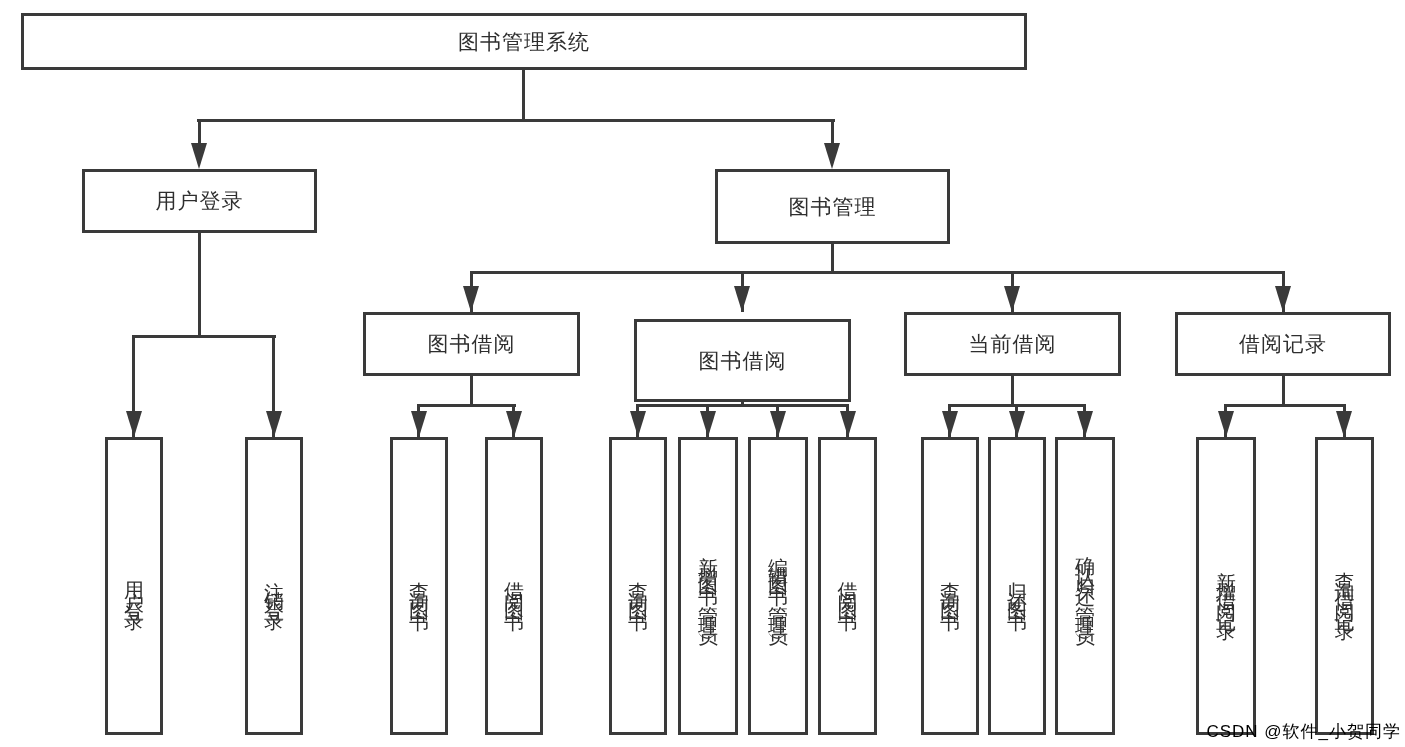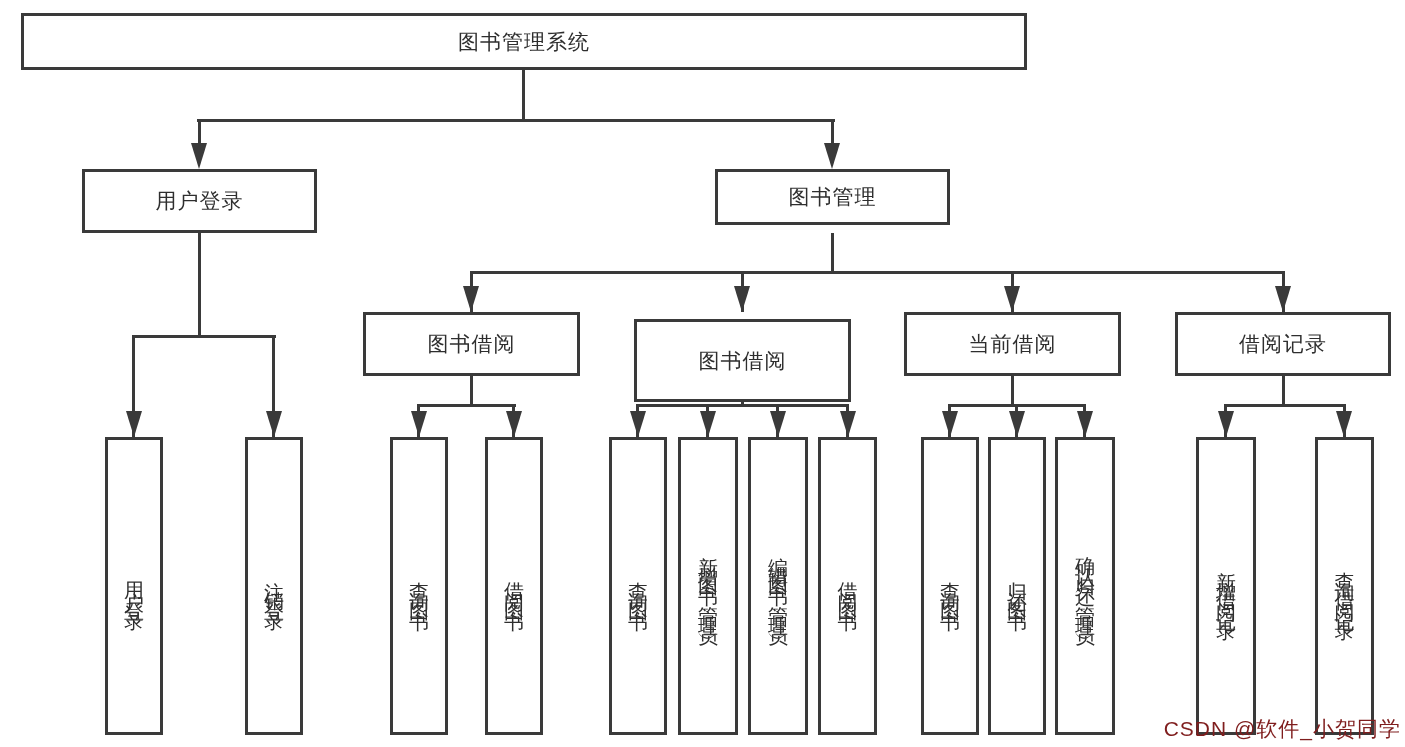--- a/index.html
+++ b/index.html
@@ -41,37 +41,37 @@
     width: 0; height: 0;
     border-left: 8px solid transparent;
     border-right: 8px solid transparent;
     border-top: 26px solid #3a3a3a;
     z-index: 1;
   }
   .watermark {
     position: absolute;
     right: 4px;
     bottom: 4px;
-    font-size: 21px;
-    color: #7f1d1d;
+    font-size: 17px;
+    color: #000000;
     letter-spacing: 1px;
     z-index: 5;
     white-space: nowrap;
   }
 </style>
 </head>
 <body>
 
 <div class="canvas">
 
   <div class="node" style="left:21px; top:13px; width:1006px; height:57px;">图书管理系统</div>
 
   <div class="node" style="left:82px; top:169px; width:235px; height:64px;">用户登录</div>
 
-  <div class="node" style="left:715px; top:169px; width:235px; height:56px;">图书管理</div>
+  <div class="node" style="left:715px; top:169px; width:235px; height:75px;">图书管理</div>
 
   <div class="node" style="left:363px; top:312px; width:217px; height:64px;">图书借阅</div>
 
   <div class="node" style="left:634px; top:308px; width:217px; height:83px;margin-top:11px;">图书借阅</div>
 
   <div class="node" style="left:904px; top:312px; width:217px; height:64px;">当前借阅</div>
 
   <div class="node" style="left:1175px; top:312px; width:216px; height:64px;">借阅记录</div>
 
   <div class="node leaf" style="left:105px; top:437px; width:58px; height:298px;">

